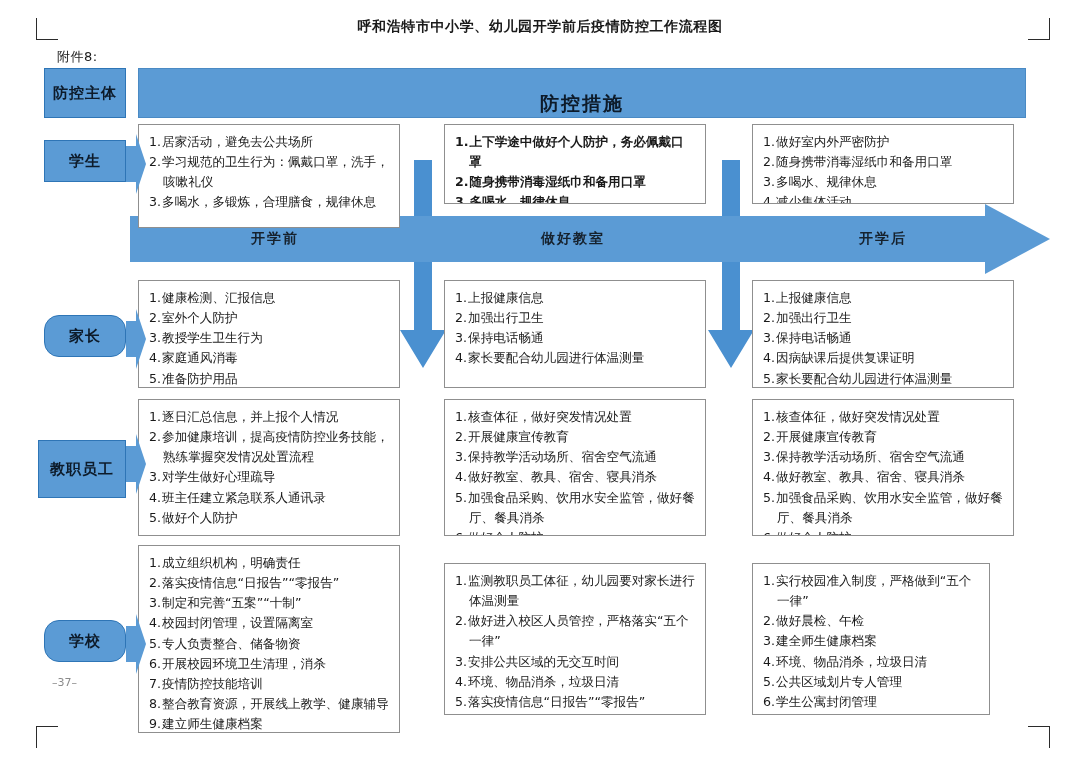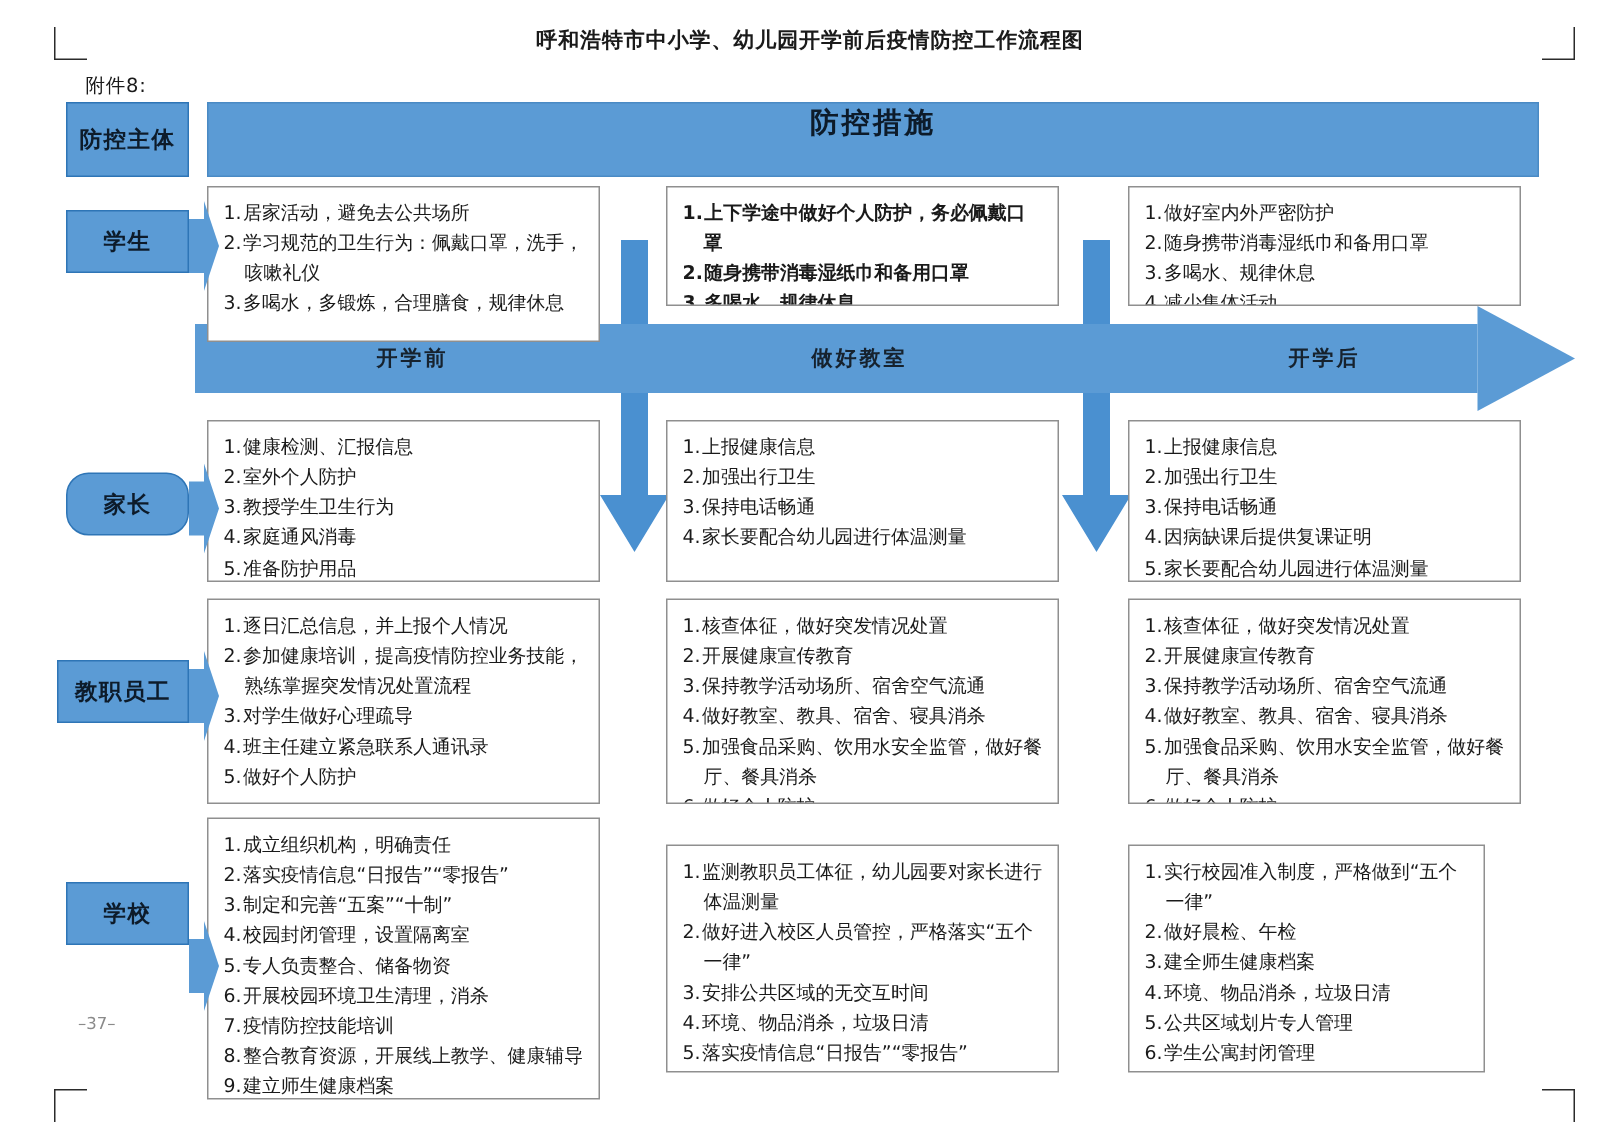--- a/index.html
+++ b/index.html
@@ -70,21 +70,21 @@
     letter-spacing: 1px;
     z-index: 6;
   }
 
   
   .header-band {
     position: absolute;
     background: #5B9BD5;
     border: 1px solid #4a8ac4;
     display: flex;
-    align-items: flex-start;
+    align-items: flex-end;
     justify-content: center;
     color: #0d1b2a;
     font-size: 19px;
     font-weight: 700;
     letter-spacing: 2px;
     z-index: 5;
   }
 
   
   .content-box {
@@ -254,21 +254,21 @@
   <div class="content-box" style="left:752px; top:280px; width:262px; height:108px;">
     <ol>
         <li>上报健康信息</li>
         <li>加强出行卫生</li>
         <li>保持电话畅通</li>
         <li>因病缺课后提供复课证明</li>
         <li>家长要配合幼儿园进行体温测量</li>
       </ol>
   </div>
 
-  <div class="row-label" style="left:38px; top:440px; width:88px; height:42px;">
+  <div class="row-label" style="left:38px; top:440px; width:88px; height:58px;">
     <span>教职员工</span>
   </div>
   <svg class="arrow-right" style="left:126px; top:434px;" width="20" height="60" viewBox="0 0 20 60">
     <path d="M0 12 H10 V0 L20 30 L10 60 V48 H0 Z" fill="#5B9BD5"></path>
   </svg>
   <div class="content-box" style="left:138px; top:399px; width:262px; height:137px;">
     <ol>
         <li>逐日汇总信息，并上报个人情况</li>
         <li>参加健康培训，提高疫情防控业务技能，
 熟练掌握突发情况处置流程</li>
@@ -293,21 +293,21 @@
         <li>核查体征，做好突发情况处置</li>
         <li>开展健康宣传教育</li>
         <li>保持教学活动场所、宿舍空气流通</li>
         <li>做好教室、教具、宿舍、寝具消杀</li>
         <li>加强食品采购、饮用水安全监管，做好餐
 厅、餐具消杀</li>
         <li>做好个人防护</li>
       </ol>
   </div>
 
-  <div class="row-label" style="left:44px; top:588px; width:82px; height:42px;">
+  <div class="row-label" style="left:44px; top:620px; width:82px; height:42px;border-radius:15px;">
     <span>学校</span>
   </div>
   <svg class="arrow-right" style="left:126px; top:614px;" width="20" height="60" viewBox="0 0 20 60">
     <path d="M0 12 H10 V0 L20 30 L10 60 V48 H0 Z" fill="#5B9BD5"></path>
   </svg>
   <div class="content-box" style="left:138px; top:545px; width:262px; height:188px;">
     <ol>
         <li>成立组织机构，明确责任</li>
         <li>落实疫情信息“日报告”“零报告”</li>
         <li>制定和完善“五案”“十制”</li>

